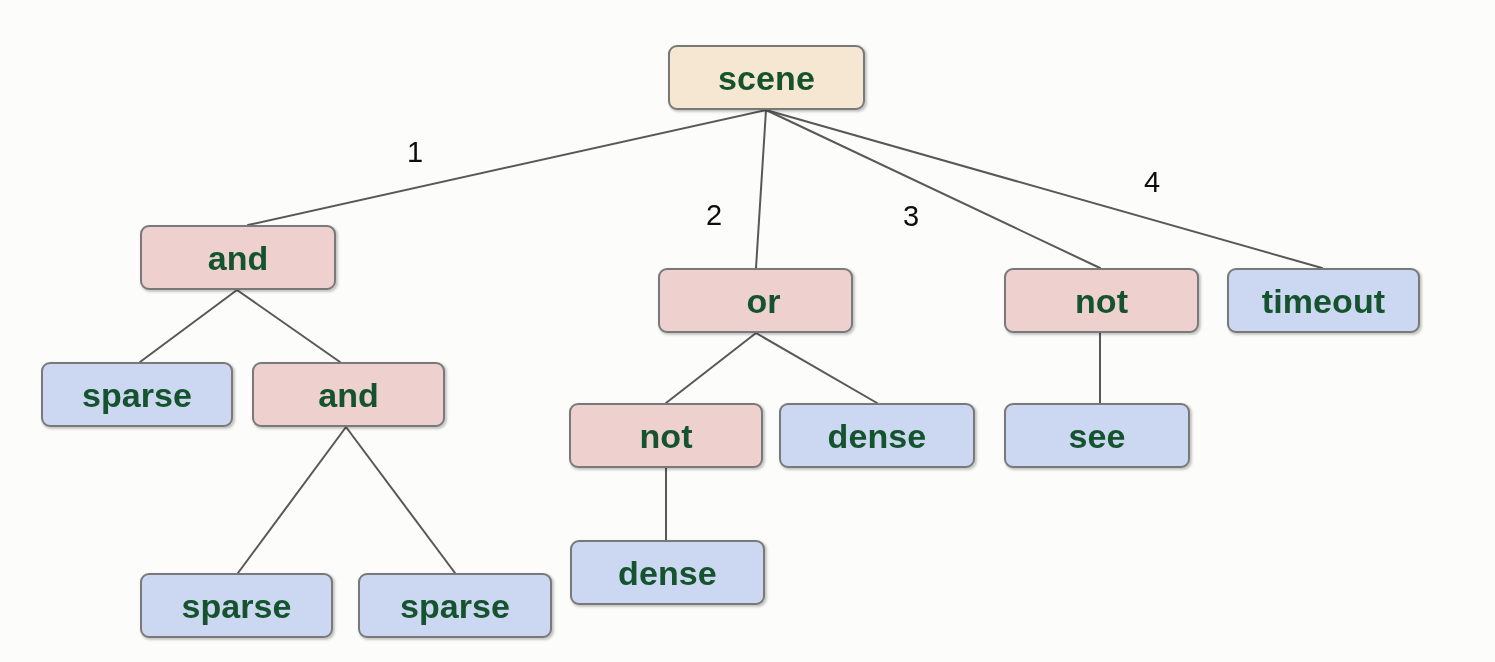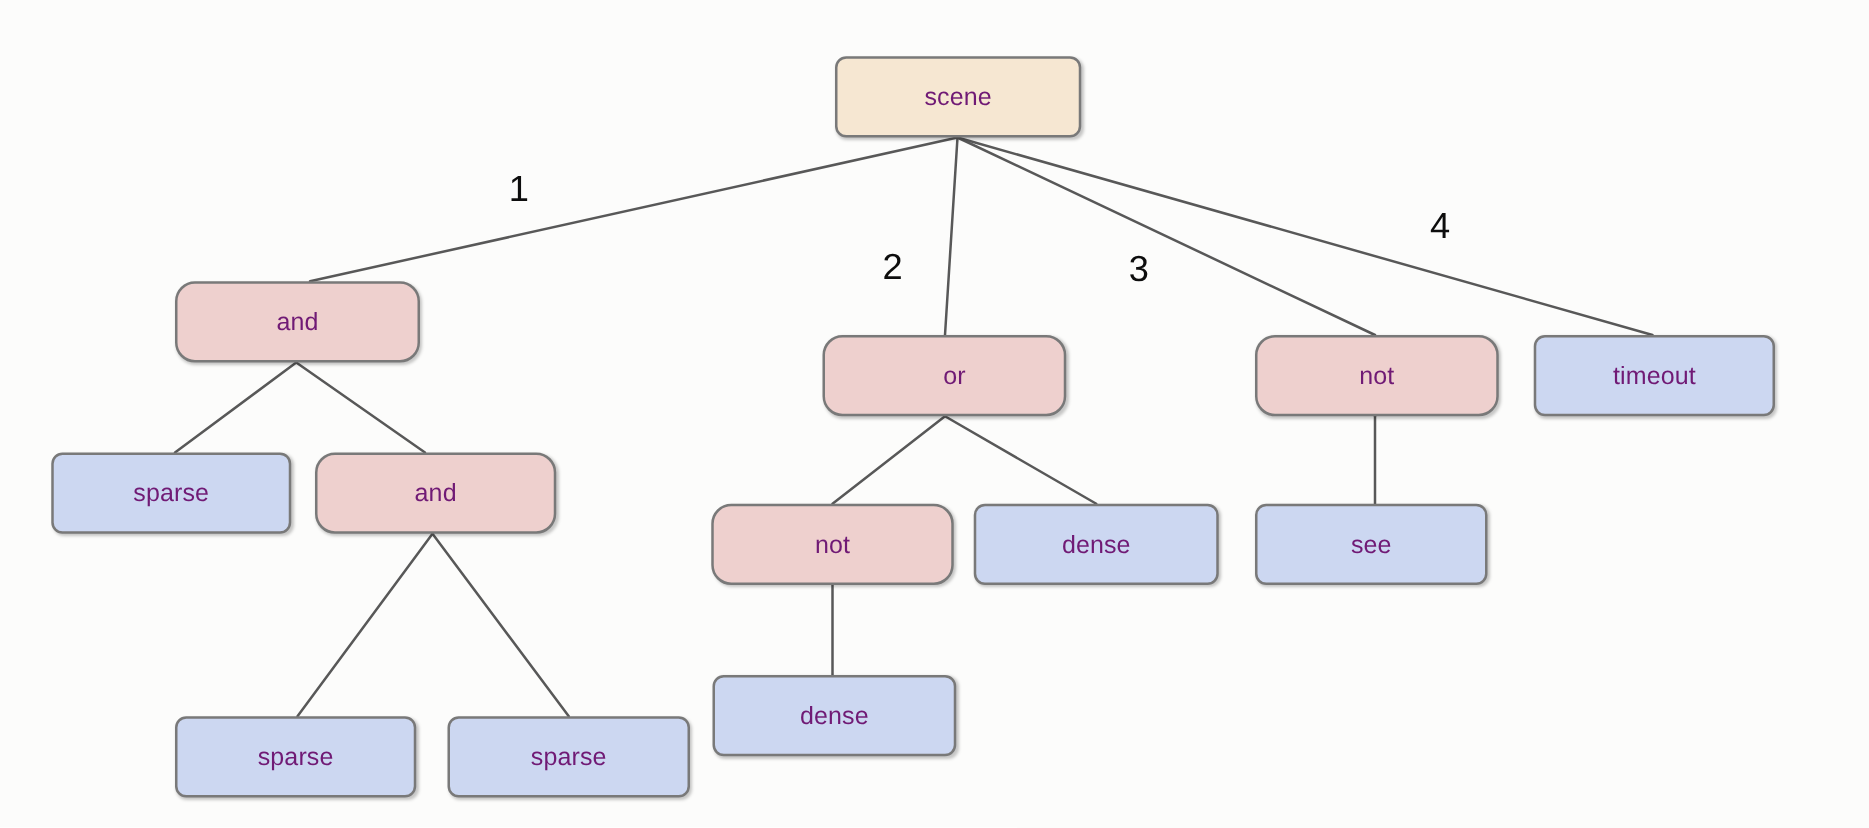--- a/index.html
+++ b/index.html
@@ -24,29 +24,30 @@
     pointer-events: none;
   }
   .node {
     position: absolute;
     box-sizing: border-box;
     border: 2px solid #797979;
     border-radius: 9px;
     display: flex;
     align-items: center;
     justify-content: center;
-    color: #701a75;
-    font-size: 20px;
+    color: #14532d;
+    font-size: 34px;
     line-height: 1;
     letter-spacing: 0.1px;
     box-shadow: 1.5px 1.5px 2.5px rgba(0,0,0,0.22);
     user-select: none;
+    font-weight: bold;
   }
   .node.fill-root   { background: #f6e7d2; }
-  .node.fill-op     { background: #eed0ce; border-radius: 16px; }
+  .node.fill-op     { background: #eed0ce; }
   .node.fill-leaf   { background: #ccd7f1; }
   .edge-label {
     position: absolute;
     color: #0d0d0d;
     font-size: 29px;
     line-height: 1;
     transform: translate(-50%, -50%);
     user-select: none;
   }
 </style>

